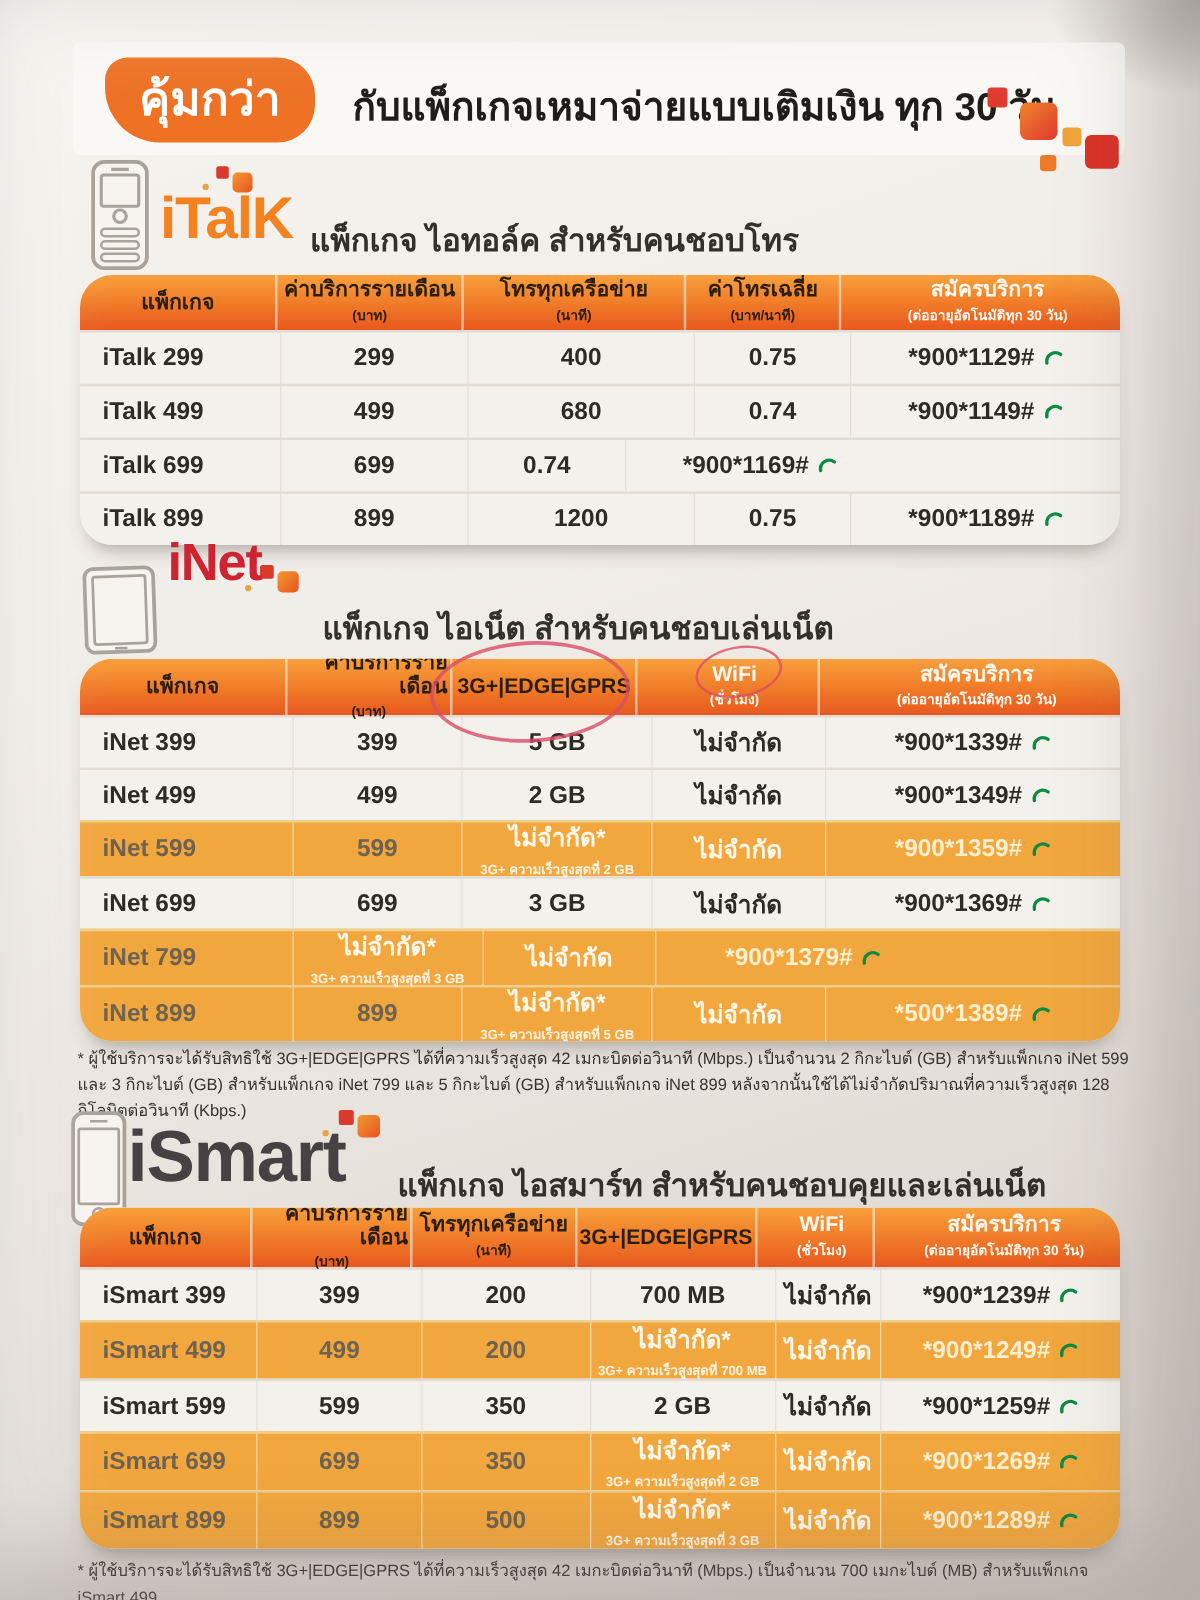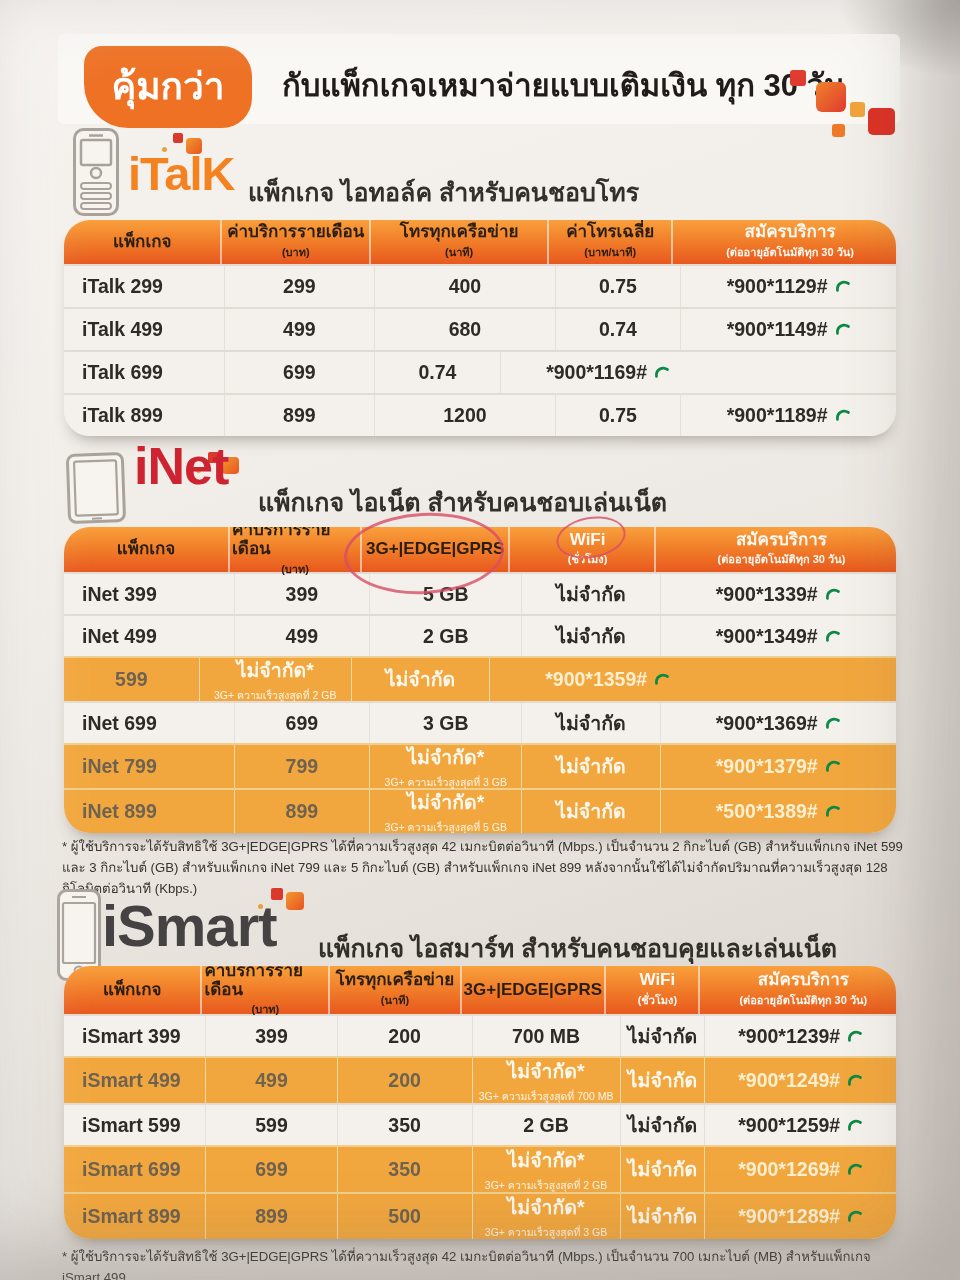--- a/index.html
+++ b/index.html
@@ -6,49 +6,49 @@
   .stage{position:relative;width:960px;height:1280px;overflow:hidden;
     font-family:"Liberation Sans","DejaVu Sans",sans-serif;background:#cbc5bf;}
   .paper{position:absolute;inset:0;
     background:linear-gradient(162deg,#f6f3ef 0%,#f1ede8 35%,#e7e2dc 65%,#dad4ce 88%,#cfc9c2 100%);}
   .vignette{position:absolute;inset:0;pointer-events:none;
     box-shadow:inset -34px -26px 80px rgba(95,85,78,.30),inset 22px 12px 70px rgba(255,255,255,.38);}
   .corner-tr{position:absolute;right:0;top:0;width:150px;height:95px;pointer-events:none;
     background:radial-gradient(130% 130% at 100% 0%,rgba(104,98,92,.55) 0%,rgba(104,98,92,0) 62%);}
   .strip{position:absolute;left:58px;top:34px;width:842px;height:90px;background:rgba(250,248,245,.92);border-radius:6px;}
 
-  .badge{position:absolute;left:84px;top:46px;width:168px;height:82px;
+  .badge{position:absolute;left:84px;top:46px;width:168px;height:68px;
     background:var(--badge-orange,#ee7124);color:#fff;font-weight:800;font-size:37px;
     display:flex;align-items:center;justify-content:center;border-radius:18px 30px 30px 44px;line-height:1.25;}
   .main-title{position:absolute;left:282px;top:46px;height:78px;display:flex;align-items:center;
     font-size:31px;font-weight:800;color:#1f1c1a;white-space:nowrap;}
 
   .sq{position:absolute;border-radius:3px;}
 
   .sec-title{position:absolute;font-weight:800;letter-spacing:-1px;}
   .sec-sub{position:absolute;font-size:25px;color:#33302c;font-weight:600;}
 
   .icon-wrap{position:absolute;}
 
   
   .ptable{position:absolute;width:832px;border-radius:26px;overflow:hidden;background:#f4f1ec;
     box-shadow:0 10px 16px -8px rgba(70,60,52,.45);}
   .thead{display:flex;background:linear-gradient(180deg,var(--table-header-top,#f9a03c) 0%,#f07b28 52%,var(--table-header-bottom,#e8581e) 100%);}
   .th{display:flex;flex-direction:column;align-items:center;justify-content:center;
     border-right:2px solid rgba(255,255,255,.55);color:#2a1e12;padding:0 2px;box-sizing:border-box;}
   .th:last-child{border-right:none;}
-  .th .h-main{font-size:17px;font-weight:bold;line-height:1.1;text-align:left;}
+  .th .h-main{font-size:17px;font-weight:bold;line-height:1.1;text-align:right;}
   .th .h-sub{font-size:11px;font-weight:bold;margin-top:1px;text-align:center;}
   .th.light{color:#fef9f3;margin-left:11px;}
   .body-row{display:flex;background:#f4f1ec;border-top:2px solid #e2dcd4;}
   .td{display:flex;flex-direction:column;align-items:center;justify-content:center;
     border-right:1.5px solid #e6e0d9;box-sizing:border-box;color:#2e2a26;font-weight:bold;font-size:19.5px;}
   .td:last-child{border-right:none;}
   .td.pkg{align-items:flex-start;padding-left:18px;}
-  .cell-sub{font-size:10.5px;font-weight:normal;margin-top:1px;opacity:.95;}
+  .cell-sub{font-size:10.5px;font-weight:bold;margin-top:1px;opacity:.95;}
   .ussd{display:flex;flex-direction:row !important;align-items:center;gap:7px;}
   .body-row.hl{background:var(--highlight-row,#f2a73e);border-top-color:#eecf8f;}
   .body-row.hl .td{border-right-color:rgba(255,250,238,.6);color:#fdf8ee;}
   .body-row.hl .td.dark-on-hl{color:#6e6250;}
   .body-row.hl .ussd-text{color:#fbefd0;}
 
   .t-italk .thead{height:44px;} .t-italk .body-row{height:41px;}
   .t-italk .c0{width:19.3%;} .t-italk .c1{width:18.1%;} .t-italk .c2{width:21.7%;}
   .t-italk .c3{width:15.1%;} .t-italk .c4{width:25.8%;}
 
@@ -186,21 +186,21 @@
       <rect x="2.5" y="2.5" width="55" height="67" rx="7" fill="#f7f4f0" stroke="#a9a29b" stroke-width="3"></rect>
       <rect x="9" y="9" width="42" height="54" rx="2" fill="none" stroke="#a9a29b" stroke-width="2.2"></rect>
       <line x1="25" y1="66.5" x2="35" y2="66.5" stroke="#a9a29b" stroke-width="2"></line>
     </svg>
   </div>
   <div style="position:absolute;left:196px;top:450px;width:60px;height:40px;">
     <div class="sq" style="left:0;top:18px;width:5px;height:5px;background:#e8a33d;"></div>
     <div class="sq" style="left:12px;top:2px;width:11px;height:11px;background:#d93a2b;border-radius:2px;"></div>
     <div class="sq" style="left:26px;top:7px;width:17px;height:17px;background:linear-gradient(135deg,#f29930,#e85420);border-radius:4px;"></div>
   </div>
-  <div class="sec-title" style="left:134px;top:436px;font-size:52px;color:var(--inet-title,#ce2331);">iNet</div>
+  <div class="sec-title" style="left:134px;top:426px;font-size:42px;color:var(--inet-title,#ce2331);">iNet</div>
   <div class="sec-sub" style="left:258px;top:482px;">แพ็กเกจ ไอเน็ต สำหรับคนชอบเล่นเน็ต</div>
 
   <div class="ptable t-inet" style="left:64px;top:527px;">
       <div class="thead">
         <div class="th c0">
           <div class="h-main">แพ็กเกจ</div>
         </div>
         <div class="th c1">
           <div class="h-main">ค่าบริการรายเดือน</div>
           <div class="h-sub">(บาท)</div>
@@ -243,20 +243,21 @@
         <div class="td c4 ussd">
           <span class="ussd-text">*900*1349#</span>
           <span style="display: inline-flex;">
             <svg width="16" height="15" viewBox="0 0 16 15">
               <path d="M2.5,11.5 C1.5,5 8,1 13.5,4.5" fill="none" stroke="#0b8a44" stroke-width="2.7" stroke-linecap="round"></path>
             </svg>
           </span>
         </div>
       </div>
       <div class="body-row hl has-sub">
+        <div class="td c0 pkg dark-on-hl">iNet 599</div>
         <div class="td c1 dark-on-hl">599</div>
         <div class="td c2">
           <div>ไม่จำกัด*</div>
           <div class="cell-sub">3G+ ความเร็วสูงสุดที่ 2 GB</div>
         </div>
         <div class="td c3">ไม่จำกัด</div>
         <div class="td c4 ussd">
           <span class="ussd-text">*900*1359#</span>
           <span style="display: inline-flex;">
             <svg width="16" height="15" viewBox="0 0 16 15">
@@ -276,21 +277,20 @@
           <span class="ussd-text">*900*1369#</span>
           <span style="display: inline-flex;">
             <svg width="16" height="15" viewBox="0 0 16 15">
               <path d="M2.5,11.5 C1.5,5 8,1 13.5,4.5" fill="none" stroke="#0b8a44" stroke-width="2.7" stroke-linecap="round"></path>
             </svg>
           </span>
         </div>
       </div>
       <div class="body-row hl has-sub">
         <div class="td c0 pkg dark-on-hl">iNet 799</div>
-        <div class="td c1 dark-on-hl">799</div>
         <div class="td c2">
           <div>ไม่จำกัด*</div>
           <div class="cell-sub">3G+ ความเร็วสูงสุดที่ 3 GB</div>
         </div>
         <div class="td c3">ไม่จำกัด</div>
         <div class="td c4 ussd">
           <span class="ussd-text">*900*1379#</span>
           <span style="display: inline-flex;">
             <svg width="16" height="15" viewBox="0 0 16 15">
               <path d="M2.5,11.5 C1.5,5 8,1 13.5,4.5" fill="none" stroke="#0b8a44" stroke-width="2.7" stroke-linecap="round"></path>

